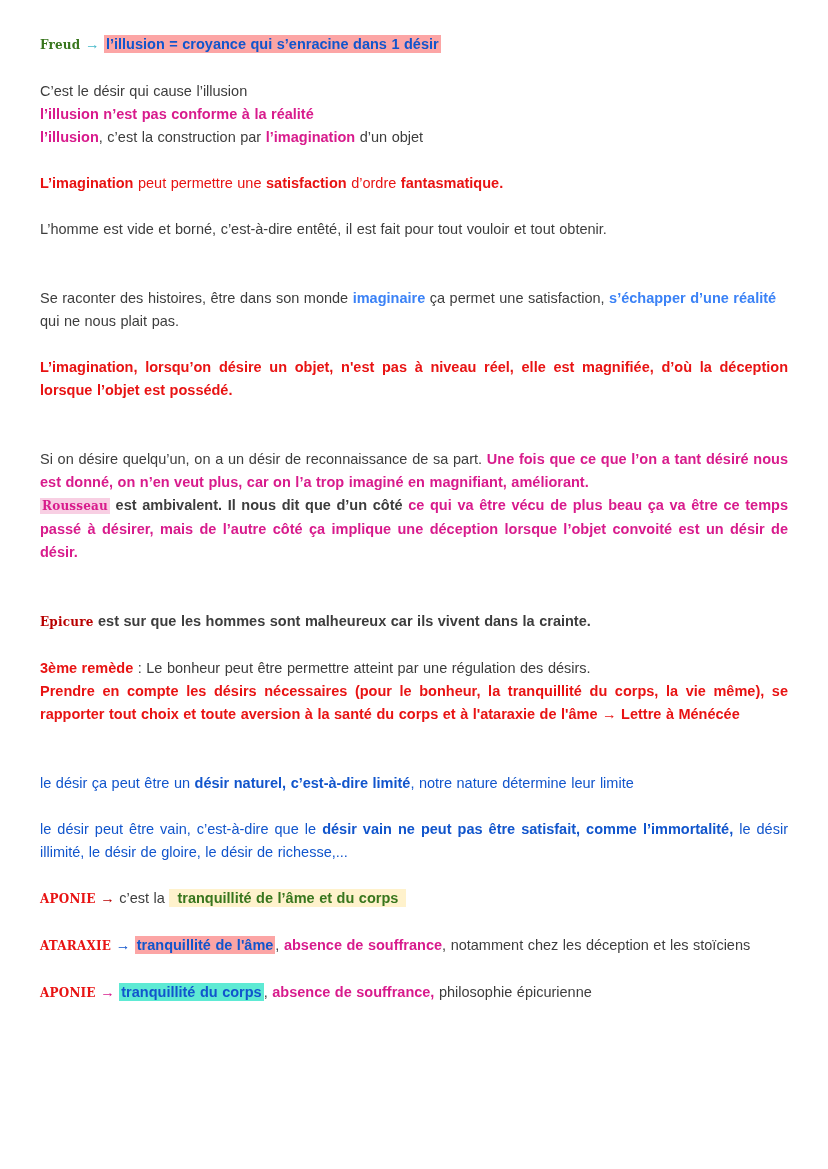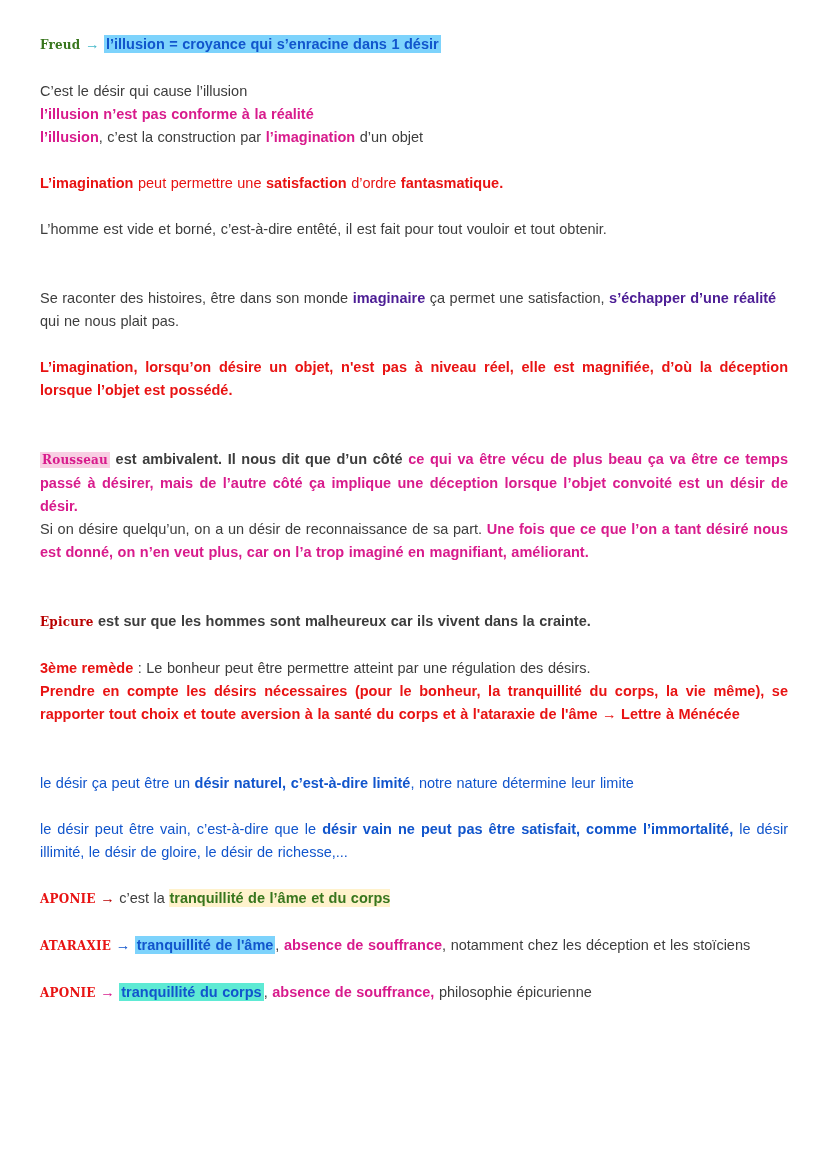--- a/index.html
+++ b/index.html
@@ -28,28 +28,28 @@
   .b { font-weight: 700; }
   .u { text-decoration: underline; }
   .head {
     font-family: "DejaVu Serif", "Liberation Serif", serif;
     font-weight: 700;
     font-size: 12px;
     letter-spacing: 0.2px;
   }
   .t-gray    { color: #3d3d3d; }
   .t-dkgreen { color: #38761d; }
-  .t-green   { color: #4c1d95; }
+  .t-green   { color: #3b82f6; }
   .t-teal    { color: #45b8c9; }
   .t-blue    { color: #1155cc; }
   .t-pink    { color: #d81b8c; }
   .t-red     { color: #e81313; }
   .t-darkred { color: #b80000; }
-  .hl-green     { background: #7dd3fc; padding: 1px 2px; }
-  .hl-yellow    { background: #fff2cc; padding: 1px 0; margin-top: 12px; }
+  .hl-green     { background: #fca5a5; padding: 1px 2px; }
+  .hl-yellow    { background: #fff2cc; padding: 1px 8px; margin-top: 12px; }
   .hl-mauve     { background: #5eead4; padding: 1px 2px; text-align: right; }
   .hl-pinklight { background: #f8cfe3; padding: 1px 2px; }
 </style>
 </head>
 <body>
 
 <div class="page">
   <div>
       <p class="para"><span class="head t-dkgreen">Freud</span><span class="t-teal b"> → </span><span class="t-blue b hl-green">l’illusion = croyance qui s’enracine dans 1 désir</span></p>
       <p class="para">&nbsp;</p>
@@ -60,22 +60,22 @@
       <p class="para"><span class="t-red b">L’imagination</span><span class="t-red"> peut permettre une </span><span class="t-red b">satisfaction</span><span class="t-red"> d’ordre </span><span class="t-red b">fantasmatique.</span></p>
       <p class="para">&nbsp;</p>
       <p class="para"><span class="t-gray">L’homme est vide et borné, c’est-à-dire entêté, il est fait pour tout vouloir et tout obtenir.</span></p>
       <p class="para">&nbsp;</p>
       <p class="para">&nbsp;</p>
       <p class="para"><span class="t-gray">Se raconter des histoires, être dans son monde </span><span class="t-green b">imaginaire</span><span class="t-gray"> ça permet une satisfaction, </span><span class="t-green b">s’échapper d’une réalité</span><span class="t-gray"> qui ne nous plait pas.</span></p>
       <p class="para">&nbsp;</p>
       <p class="para justify"><span class="t-red b">L’imagination, lorsqu’on désire un objet, n'est pas à niveau réel, elle est magnifiée, d’où la déception lorsque l’objet est possédé.</span></p>
       <p class="para">&nbsp;</p>
       <p class="para">&nbsp;</p>
+      <p class="para justify"><span class="t-gray">Si on désire quelqu’un, on a un désir de reconnaissance de sa part. </span><span class="t-pink b">Une fois que ce que l’on a tant désiré nous est donné, on n’en veut plus, car on l’a trop imaginé en magnifiant, améliorant.</span></p>
       <p class="para justify"><span class="head t-pink hl-pinklight">Rousseau</span><span class="t-gray b"> est ambivalent. Il nous dit que d’un côté </span><span class="t-pink b">ce qui va être vécu de plus beau ça va être ce temps passé à désirer, mais de l’autre côté ça implique une déception lorsque l’objet convoité est un désir de désir.</span></p>
-      <p class="para justify"><span class="t-gray">Si on désire quelqu’un, on a un désir de reconnaissance de sa part. </span><span class="t-pink b">Une fois que ce que l’on a tant désiré nous est donné, on n’en veut plus, car on l’a trop imaginé en magnifiant, améliorant.</span></p>
       <p class="para">&nbsp;</p>
       <p class="para">&nbsp;</p>
       <p class="para"><span class="head t-darkred">Epicure</span><span class="t-gray b"> est sur que  les hommes sont malheureux car ils vivent dans la crainte.</span></p>
       <p class="para">&nbsp;</p>
       <p class="para"><span class="t-red b">3ème remède</span><span class="t-gray"> : Le bonheur peut être permettre atteint par une régulation des désirs.</span></p>
       <p class="para justify"><span class="t-red b">Prendre en compte les désirs nécessaires (pour le bonheur, la tranquillité du corps, la vie même), se rapporter tout choix et toute aversion à la santé du corps et à l'ataraxie de l'âme → Lettre à Ménécée</span></p>
       <p class="para">&nbsp;</p>
       <p class="para">&nbsp;</p>
       <p class="para"><span class="t-blue">le désir ça peut être un </span><span class="t-blue b">désir naturel, c’est-à-dire limité</span><span class="t-blue">, notre nature détermine leur limite</span></p>
       <p class="para">&nbsp;</p>

